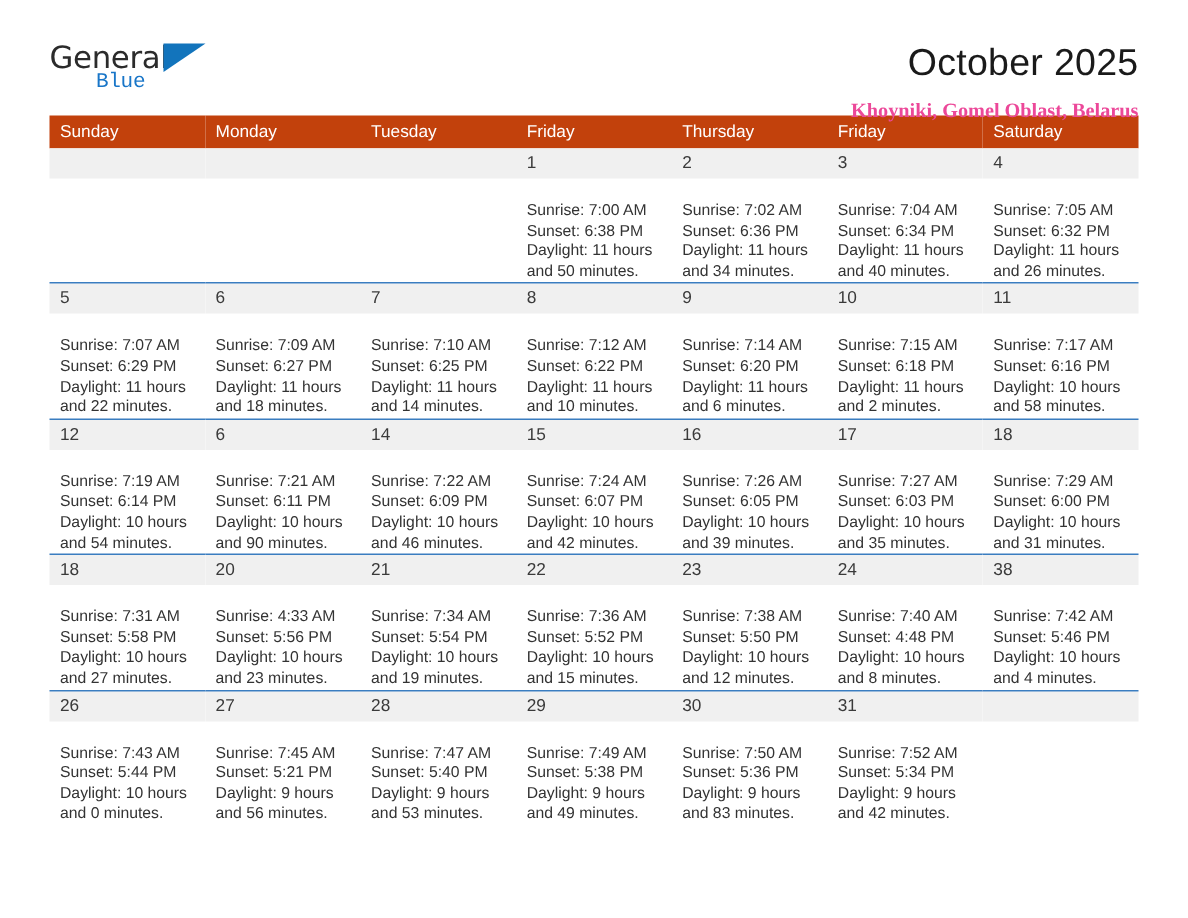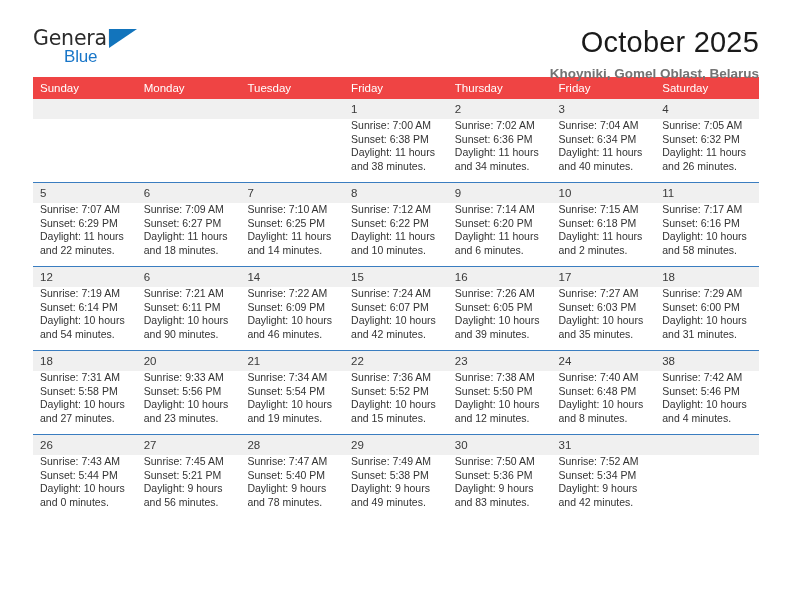--- a/index.html
+++ b/index.html
@@ -52,53 +52,54 @@
     top: 3px;
     width: 0;
     height: 0;
     border-left: 28px solid #1274bc;
     border-bottom: 19px solid transparent;
   }
   .brand-blue {
     position: absolute;
     left: 31px;
     top: 21px;
-    font-size: 17px;
+    font-size: 14px;
     letter-spacing: -0.2px;
     color: #1976c8;
-    font-family: Liberation Sans, sans-serif;
+    font-family: Liberation Mono, monospace;
   }
   .titles {
     text-align: right;
     padding-top: 1px;
   }
   .cal-title {
-    font-size: 29px;
+    font-size: 25px;
     font-weight: normal;
     color: #1a1a1a;
     line-height: 30px;
     letter-spacing: 0.2px;
   }
   .cal-subtitle {
     font-size: 13.5px;
     font-weight: bold;
-    color: #737373;
+    color: #ec4899;
     line-height: 21px;
     margin-top: 6px;
+    font-family: Liberation Serif, serif;
   }
 
   
   .calendar {
     width: 726px;
     border-collapse: collapse;
     table-layout: fixed;
     margin-top: 7px;
   }
   .calendar th {
-    background: #ef4444;
+    background: #c2410c;
     color: #ffffff;
     font-size: 11.5px;
     font-weight: normal;
     text-align: left;
     padding: 5px 0 5px 7px;
     height: 12px;
     border: none;
   }
   .calendar td {
     width: 103.71px;
@@ -117,21 +118,21 @@
     font-size: 11.5px;
     color: #3a3a3a;
     line-height: 14px;
     padding: 3px 0 3px 7px;
     height: 14px;
   }
   .daynum.empty {
     color: transparent;
   }
   .details {
-    padding: 0 6px 0 7px;
+    padding: 15px 6px 0 7px;
     font-size: 10.5px;
     line-height: 13.6px;
     color: #333333;
   }
   .details div {
     white-space: nowrap;
   }
 </style>
 </head>
 <body>
@@ -175,21 +176,21 @@
           </td>
           <td>
             <div class="daynum empty"></div>
           </td>
           <td>
             <div class="daynum">1</div>
             <div class="details">
               <div>Sunrise: 7:00 AM</div>
               <div>Sunset: 6:38 PM</div>
               <div>Daylight: 11 hours</div>
-              <div>and 38 minutes.</div>
+              <div>and 50 minutes.</div>
             </div>
           </td>
           <td>
             <div class="daynum">2</div>
             <div class="details">
               <div>Sunrise: 7:02 AM</div>
               <div>Sunset: 6:36 PM</div>
               <div>Daylight: 11 hours</div>
               <div>and 34 minutes.</div>
             </div>
@@ -349,21 +350,21 @@
             <div class="details">
               <div>Sunrise: 7:31 AM</div>
               <div>Sunset: 5:58 PM</div>
               <div>Daylight: 10 hours</div>
               <div>and 27 minutes.</div>
             </div>
           </td>
           <td>
             <div class="daynum">20</div>
             <div class="details">
-              <div>Sunrise: 9:33 AM</div>
+              <div>Sunrise: 4:33 AM</div>
               <div>Sunset: 5:56 PM</div>
               <div>Daylight: 10 hours</div>
               <div>and 23 minutes.</div>
             </div>
           </td>
           <td>
             <div class="daynum">21</div>
             <div class="details">
               <div>Sunrise: 7:34 AM</div>
               <div>Sunset: 5:54 PM</div>
@@ -386,21 +387,21 @@
               <div>Sunrise: 7:38 AM</div>
               <div>Sunset: 5:50 PM</div>
               <div>Daylight: 10 hours</div>
               <div>and 12 minutes.</div>
             </div>
           </td>
           <td>
             <div class="daynum">24</div>
             <div class="details">
               <div>Sunrise: 7:40 AM</div>
-              <div>Sunset: 6:48 PM</div>
+              <div>Sunset: 4:48 PM</div>
               <div>Daylight: 10 hours</div>
               <div>and 8 minutes.</div>
             </div>
           </td>
           <td>
             <div class="daynum">38</div>
             <div class="details">
               <div>Sunrise: 7:42 AM</div>
               <div>Sunset: 5:46 PM</div>
               <div>Daylight: 10 hours</div>
@@ -426,21 +427,21 @@
               <div>Daylight: 9 hours</div>
               <div>and 56 minutes.</div>
             </div>
           </td>
           <td>
             <div class="daynum">28</div>
             <div class="details">
               <div>Sunrise: 7:47 AM</div>
               <div>Sunset: 5:40 PM</div>
               <div>Daylight: 9 hours</div>
-              <div>and 78 minutes.</div>
+              <div>and 53 minutes.</div>
             </div>
           </td>
           <td>
             <div class="daynum">29</div>
             <div class="details">
               <div>Sunrise: 7:49 AM</div>
               <div>Sunset: 5:38 PM</div>
               <div>Daylight: 9 hours</div>
               <div>and 49 minutes.</div>
             </div>

